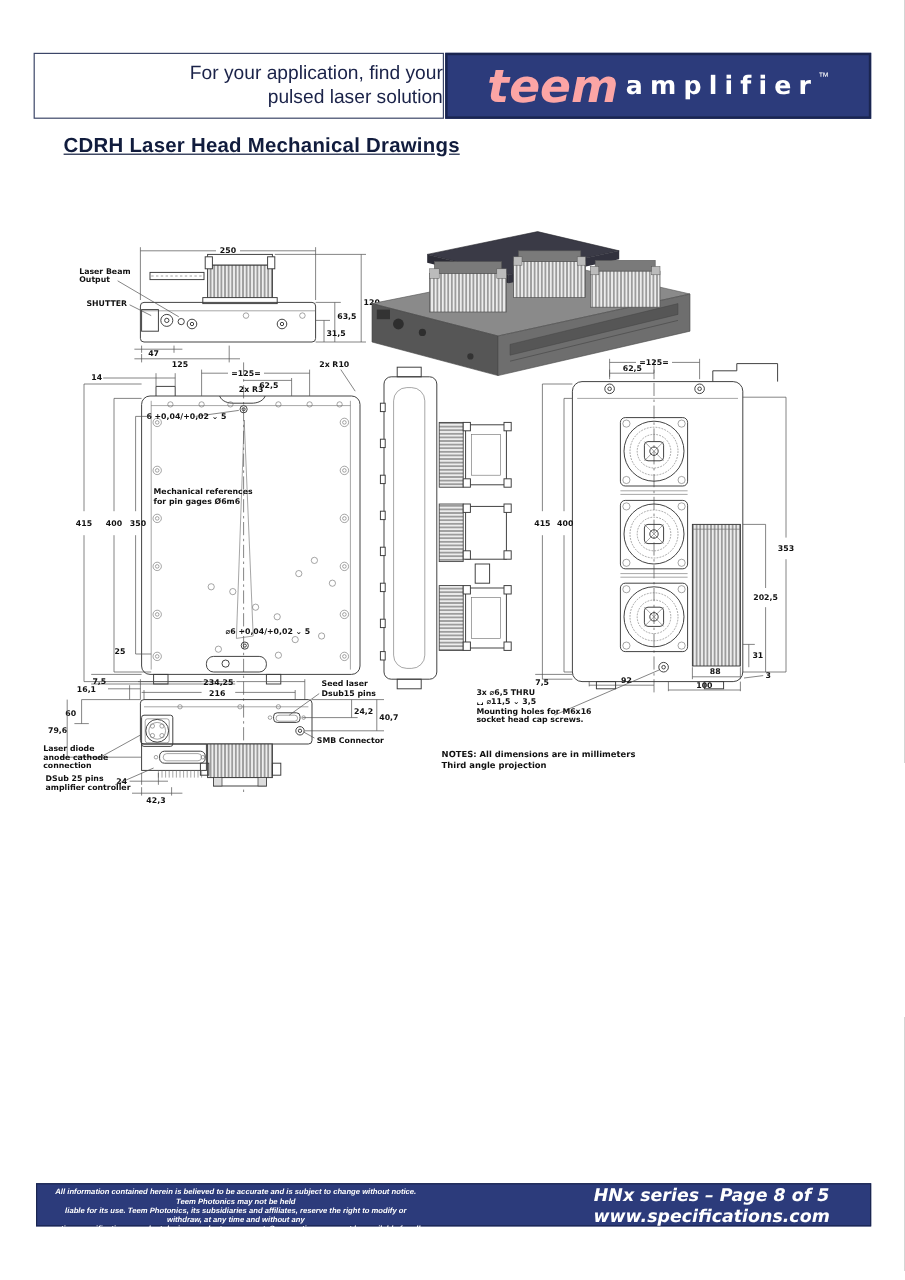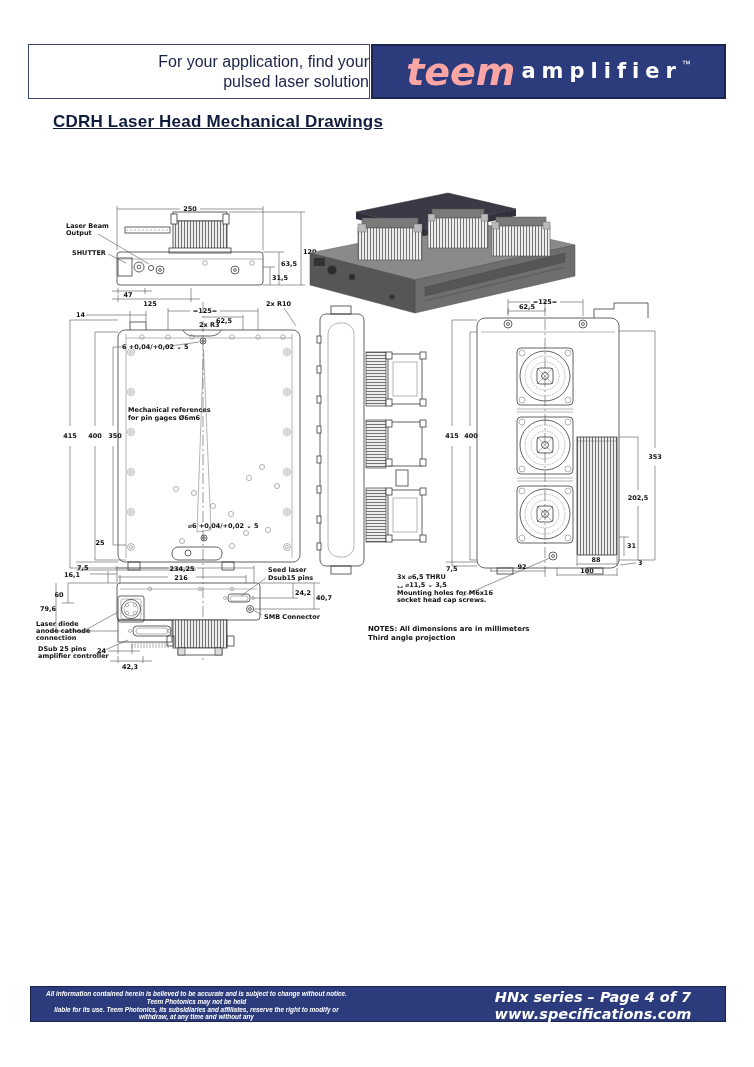--- a/index.html
+++ b/index.html
@@ -462,18 +462,18 @@
   <h1 class="page-title">CDRH Laser Head Mechanical Drawings</h1>
 
   <div class="footer-bar">
     <div class="legal">
       <div>All information contained herein is believed to be accurate and is subject to change without notice. Teem Photonics may not be held</div>
       <div>liable for its use. Teem Photonics, its subsidiaries and affiliates, reserve the right to modify or withdraw, at any time and without any</div>
       <div>notice, specifications, product design, product component. Some options may not be available for all products. Please contact Teem</div>
       <div>Photonics for details. November 13</div>
     </div>
     <div class="page-info">
-      <div>HNx series – Page 4 of 7</div>
+      <div>HNx series – Page 8 of 5</div>
       <div>www.specifications.com</div>
     </div>
   </div>
 
 </div>
 
 </body></html>

